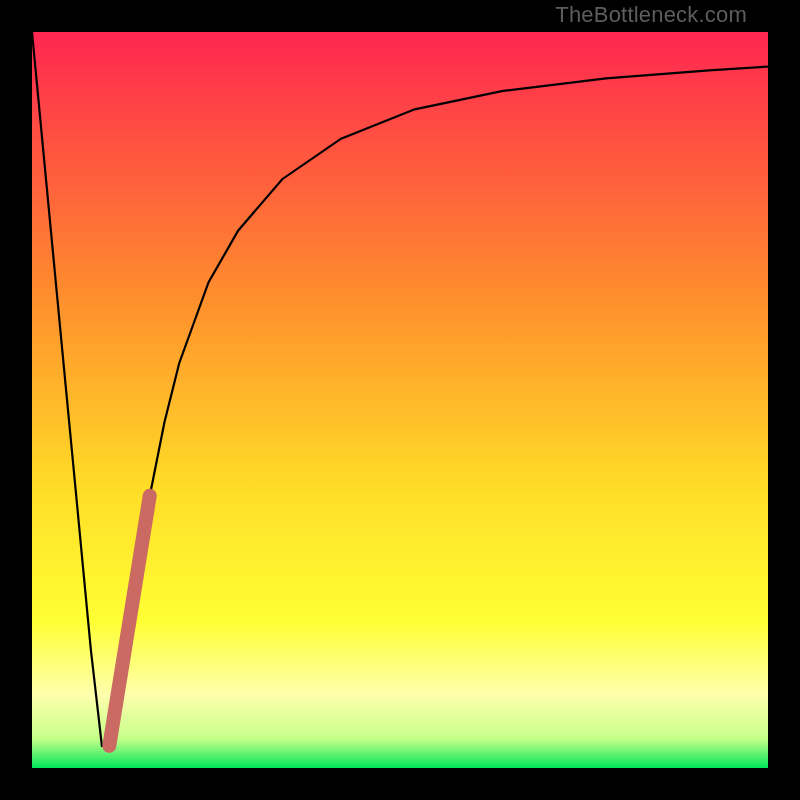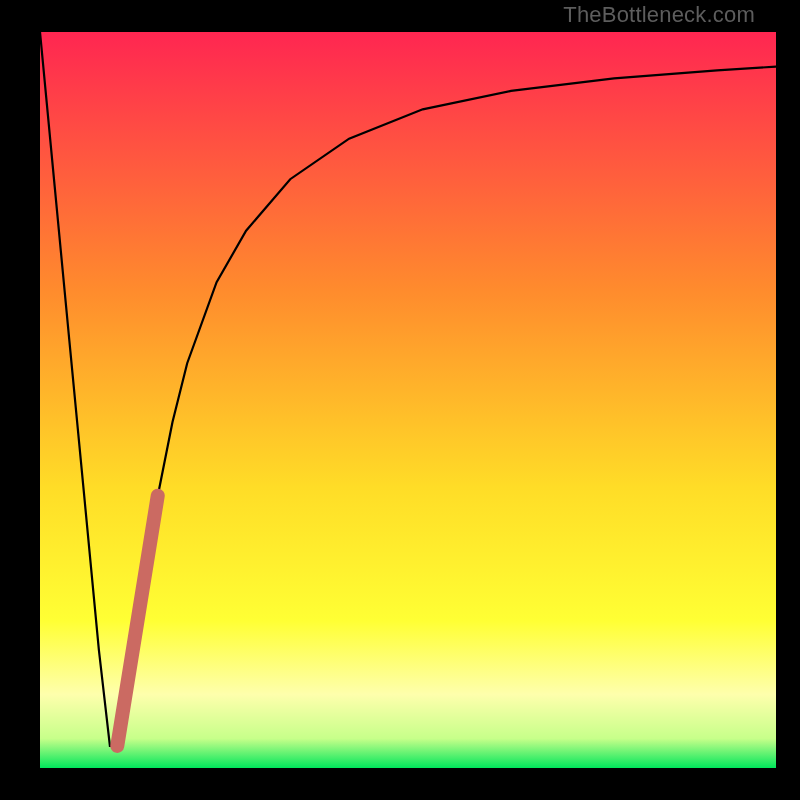--- a/index.html
+++ b/index.html
@@ -6,21 +6,21 @@
     margin: 0;
     padding: 0;
     width: 800px;
     height: 800px;
     overflow: hidden;
     background: #000;
     font-family: Arial, Helvetica, sans-serif;
   }
   .frame {
     position: absolute;
-    left: 8px;
+    left: 0;
     top: 0;
     width: 726px;
     height: 800px;
     background: #000;
     padding-left: 35px;
   }
   .attribution {
     position: absolute;
     top: 2px;
     right: 14px;

